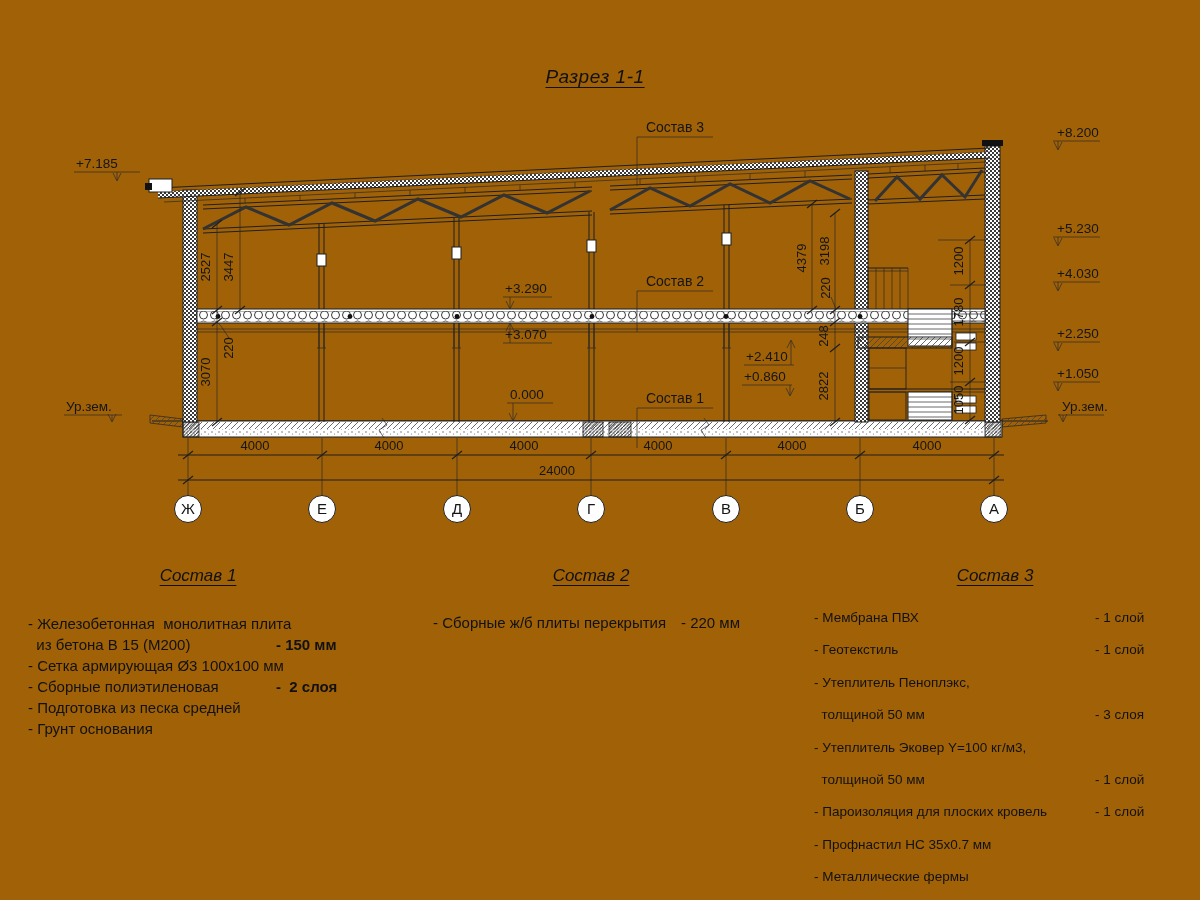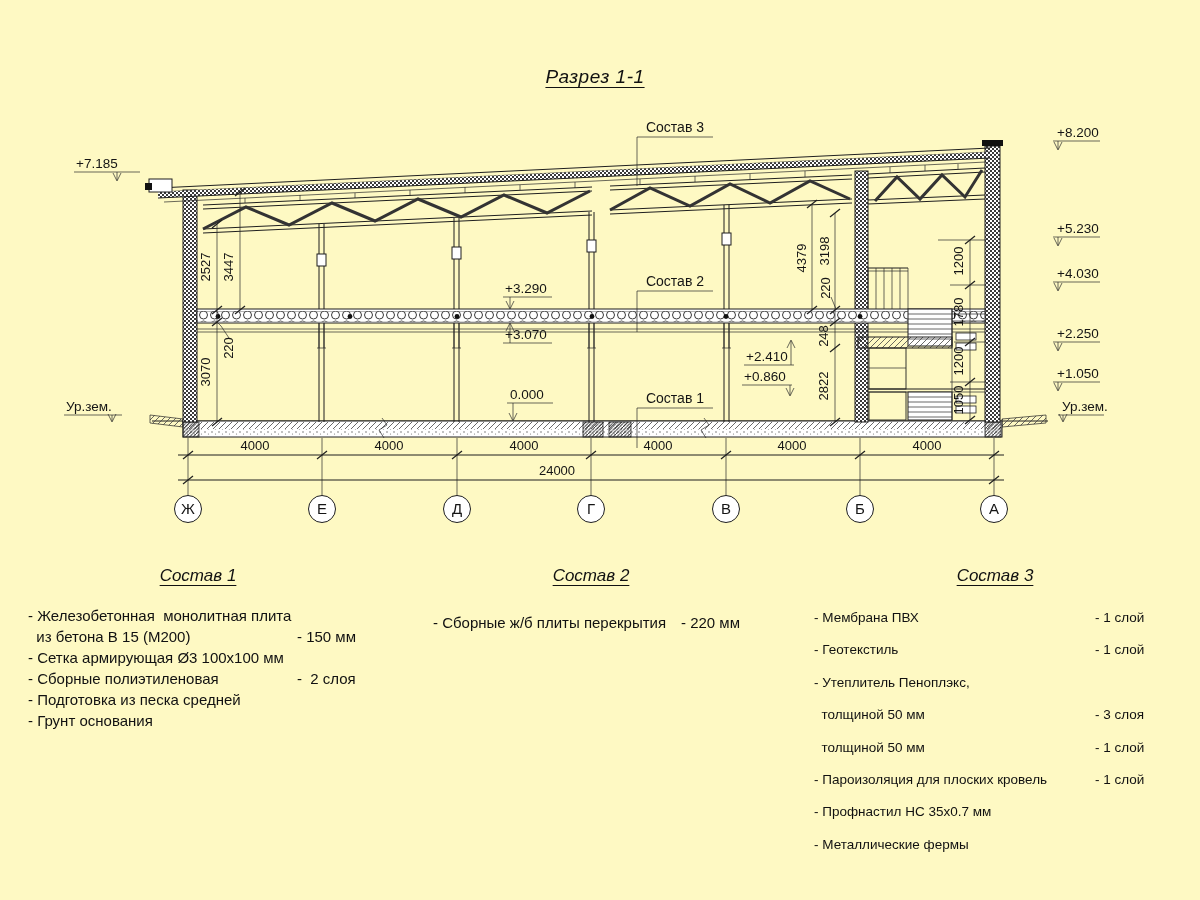--- a/index.html
+++ b/index.html
@@ -1,39 +1,39 @@
 <!DOCTYPE html>
 <html><head>
 <meta charset="utf-8">
 <style>
   html,body { margin:0; padding:0; background:#fff; }
-  #page { position:relative; width:1200px; height:900px; background:#fef9c3; overflow:hidden;
+  #page { position:relative; width:1200px; height:900px; background:#a16207; overflow:hidden;
           font-family:"Liberation Sans", sans-serif; color:#111; }
   svg text { font-family:"Liberation Sans", sans-serif; fill:#151515; }
   .ln   { stroke:#1f1f1f; stroke-width:1; fill:none; }
   .thin { stroke:#2a2a2a; stroke-width:0.7; fill:none; }
   .web  { stroke:#333; stroke-width:3; fill:none; }
   .tk   { stroke:#1f1f1f; stroke-width:1.3; fill:none; }
   .dimt { font-size:13px; }
   .lvl  { font-size:13.5px; }
   .ax   { font-size:15px; }
   .lead { font-size:14px; }
   .drw-title { position:absolute; left:440px; top:66px; width:310px; text-align:center;
                font-size:19px; font-style:italic; letter-spacing:0.5px;
                text-decoration:underline; text-underline-offset:4px; }
   .legend { position:absolute; }
   .lg-title { text-align:center; font-size:17px; font-style:italic;
               text-decoration:underline; text-underline-offset:4px; }
   .lg-items { position:relative; }
   .lg-row { position:relative; }
   .lg-t { white-space:pre; }
   .lg-v { position:absolute; top:0; white-space:pre; }
-  #legend1 .lg-items { margin-top:21px; }
+  #legend1 .lg-items { margin-top:29px; }
   #legend1 .lg-row { height:21px; font-size:15px; }
-  #legend1 .lg-v { left:269px; }
+  #legend1 .lg-v { left:248px;font-weight:bold; }
   #legend2 .lg-items { margin-top:27px; }
   #legend2 .lg-row { height:21px; font-size:15px;margin-top:28px; }
   #legend2 .lg-v { left:248px; }
   #legend3 .lg-items { margin-top:24px; }
   #legend3 .lg-row { height:15.4px; font-size:13.5px;margin-top:17px; }
   #legend3 .lg-v { left:281px;text-align:right; }
 </style>
 </head>
 <body>
 
@@ -418,20 +418,21 @@
     </div>
   </div>
 
   <div id="legend3" class="legend" style="left:814px; top:566px; width:362px;">
     <div class="lg-title">Состав 3</div>
     <div class="lg-items">
       <div class="lg-row"><span class="lg-t">- Мембрана ПВХ</span><span class="lg-v">- 1 слой</span></div>
       <div class="lg-row"><span class="lg-t">- Геотекстиль</span><span class="lg-v">- 1 слой</span></div>
       <div class="lg-row"><span class="lg-t">- Утеплитель Пеноплэкс,</span><span class="lg-v"></span></div>
       <div class="lg-row"><span class="lg-t">  толщиной 50 мм</span><span class="lg-v">- 3 слоя</span></div>
+      <div class="lg-row"><span class="lg-t">- Утеплитель Эковер Y=100 кг/м3,</span><span class="lg-v"></span></div>
       <div class="lg-row"><span class="lg-t">  толщиной 50 мм</span><span class="lg-v">- 1 слой</span></div>
       <div class="lg-row"><span class="lg-t">- Пароизоляция для плоских кровель</span><span class="lg-v">- 1 слой</span></div>
       <div class="lg-row"><span class="lg-t">- Профнастил НС 35x0.7 мм</span><span class="lg-v"></span></div>
       <div class="lg-row"><span class="lg-t">- Металлические фермы</span><span class="lg-v"></span></div>
     </div>
   </div>
 
 </div>
 
 </body></html>

